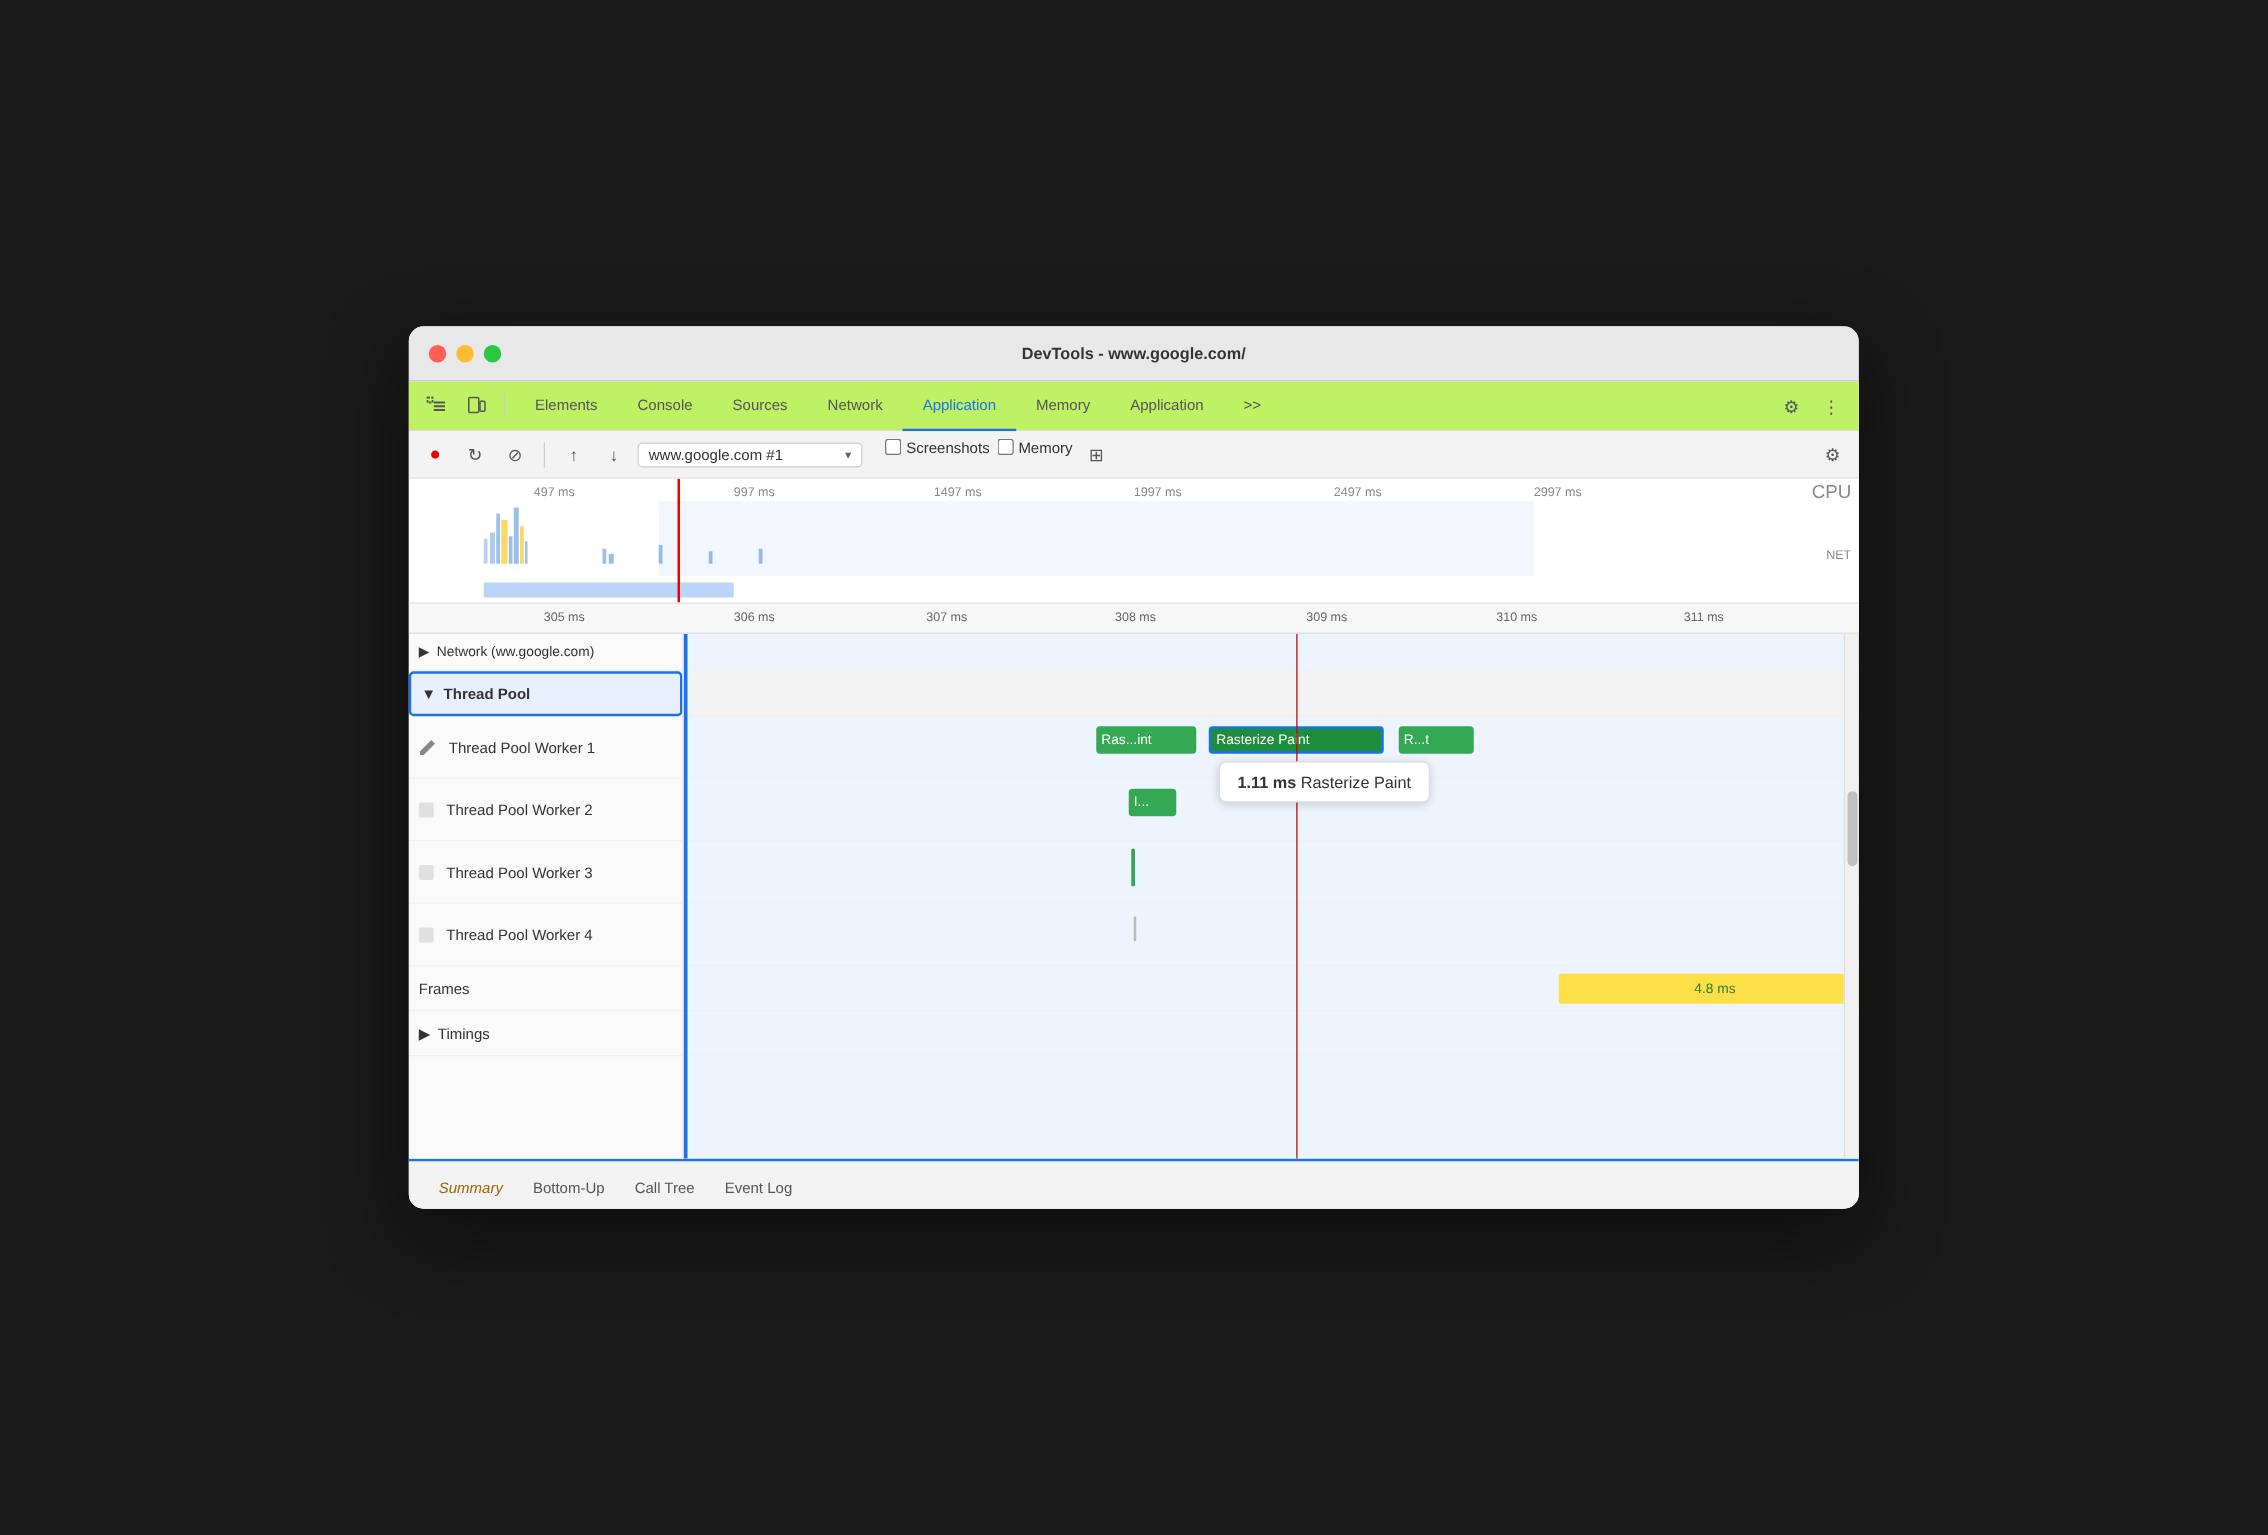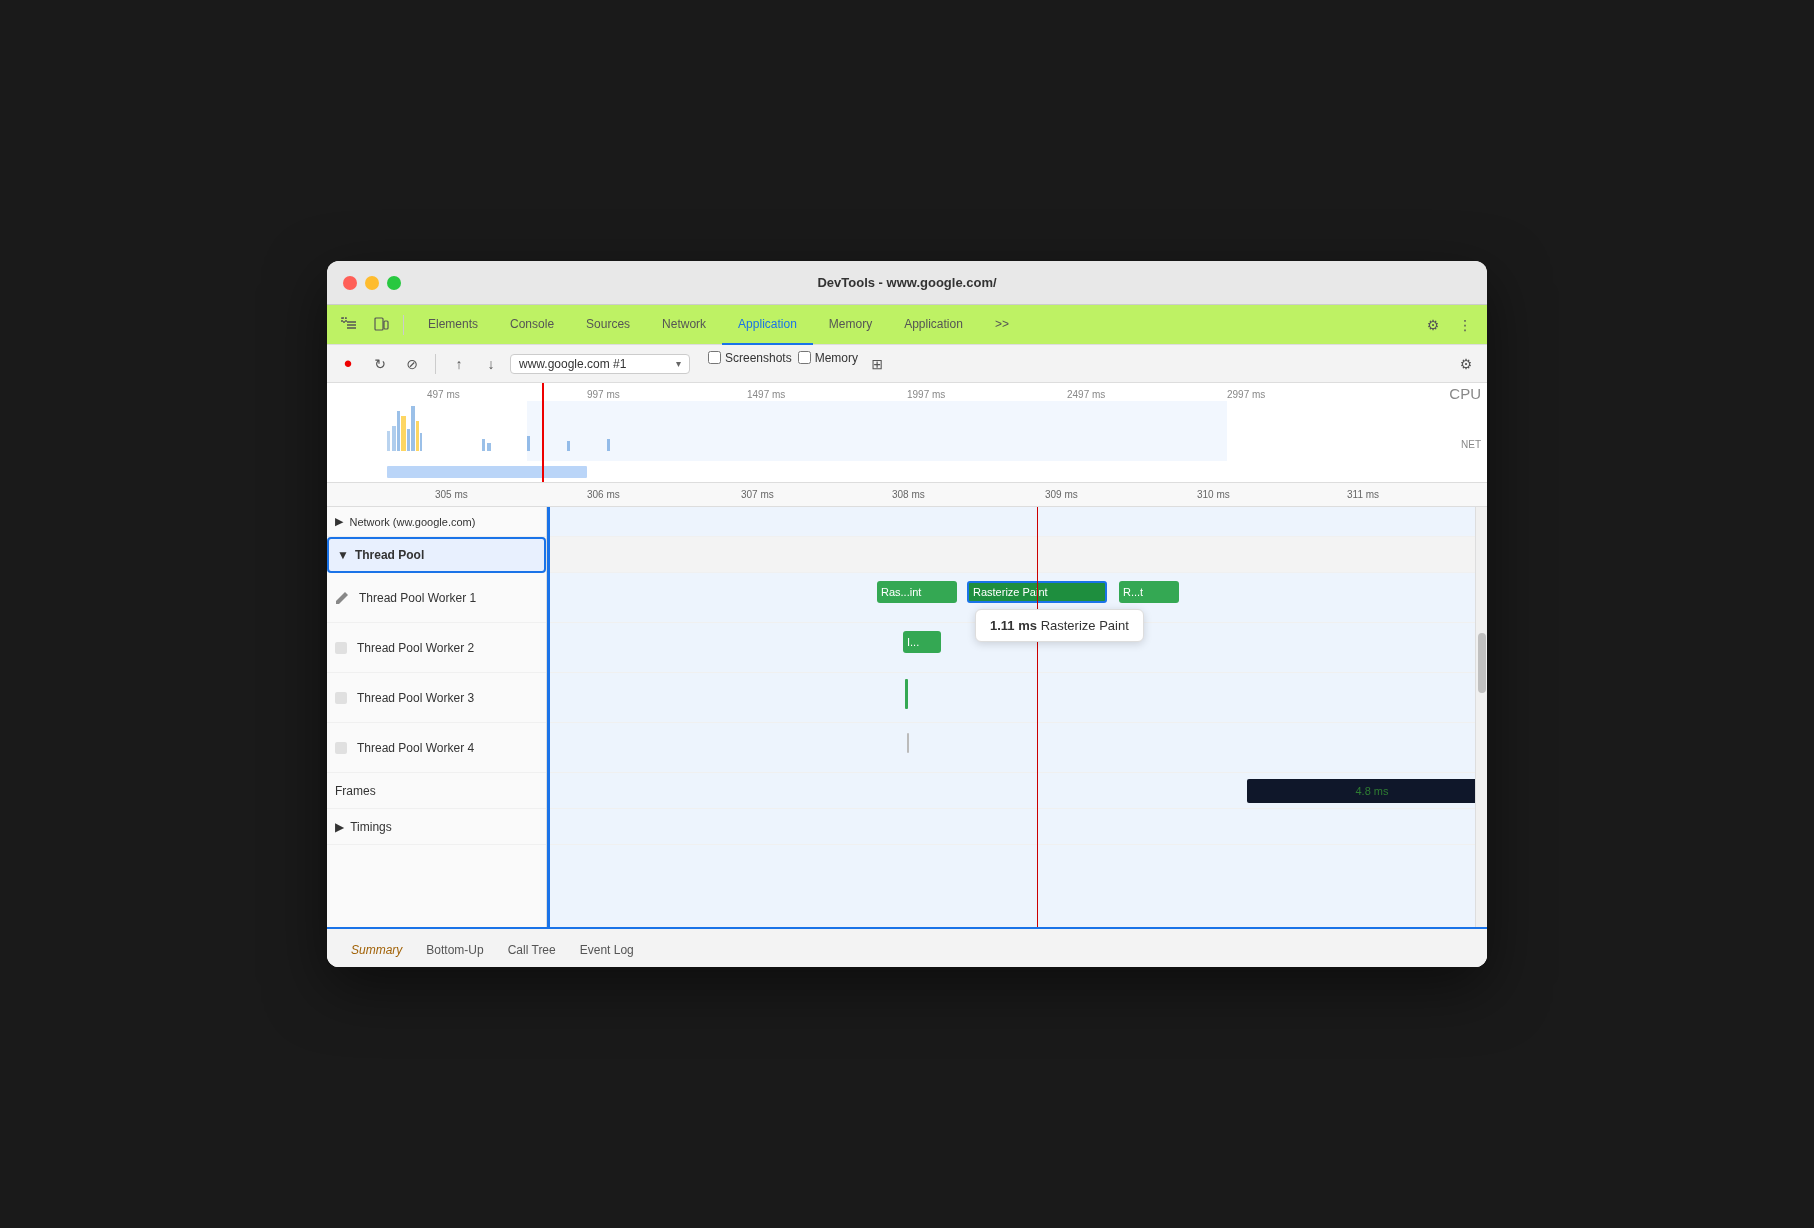--- a/index.html
+++ b/index.html
@@ -257,21 +257,21 @@
       overflow: hidden;
       text-overflow: ellipsis;
       cursor: pointer;
     }
     .block-green { background: #34a853; }
     .block-green-dark { background: #1e8e3e; border: 2px solid #1a73e8; }
     .frames-block {
       position: absolute;
       height: 24px;
       top: 6px;
-      background: #0f172a;
+      background: #fde047;
       display: flex;
       align-items: center;
       justify-content: center;
       font-size: 11px;
       color: #2e7d32;
       border-radius: 2px;
     }
     .tooltip-box {
       position: absolute;
       background: #fff;

